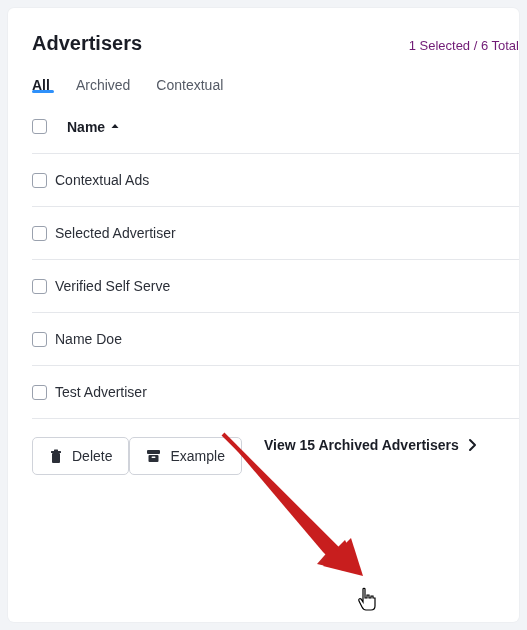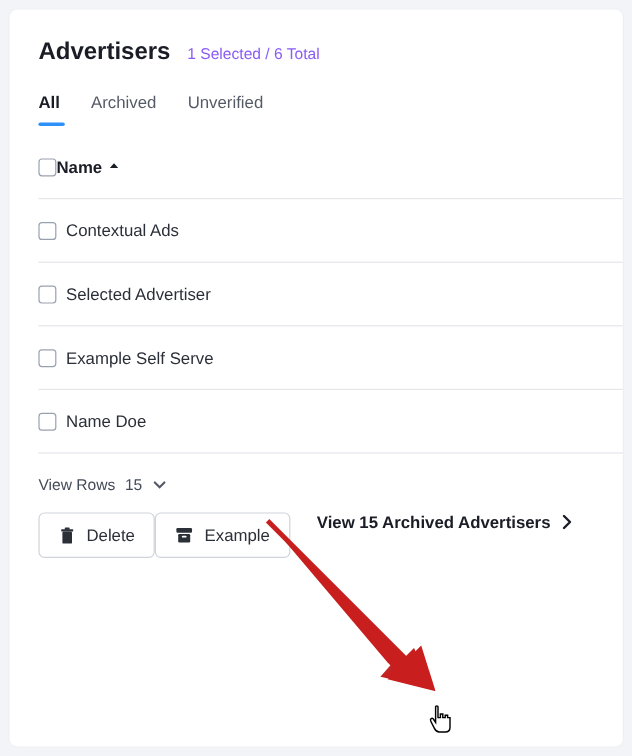--- a/index.html
+++ b/index.html
@@ -17,59 +17,61 @@
       padding: 24px 0 24px 24px;
       height: 100%;
       box-shadow: 0 0 0 1px rgba(0,0,0,0.02);
       position: relative;
     }
     .header-row {
       display: flex;
       align-items: baseline;
       gap: 14px;
       margin-bottom: 22px;
+      justify-content: space-between;
     }
     .title {
       font-size: 20px;
       font-weight: 700;
       color: #1a1d26;
     }
     .sub {
       font-size: 13px;
-      color: #8b5cf6;
+      color: #701a75;
     }
     .tabs {
       display: flex;
       gap: 26px;
       margin-bottom: 0;
     }
     .tab {
       font-size: 14px;
       color: #555b66;
-      padding-bottom: 12px;
+      padding-bottom: 0;
       cursor: pointer;
       position: relative;
     }
     .tab.active {
       color: #1a1d26;
       font-weight: 600;
     }
     .tab.active::after {
       content: "";
       position: absolute;
       bottom: 0;
       left: 0;
       width: 22px;
       height: 3px;
       background: #2e90fa;
       border-radius: 2px;
     }
     .head-row {
       display: flex;
-      align-items: center;
+      align-items: flex-start;
+      gap: 20px;
       padding: 18px 0 18px 0;
       border-bottom: 1px solid #e5e7eb;
       margin-top: 8px;
     }
     .col-name {
       font-size: 14px;
       font-weight: 700;
       color: #1a1d26;
       display: flex;
       align-items: center;
@@ -152,21 +154,21 @@
 <div class="panel">
 
   <div class="header-row">
     <div class="title">Advertisers</div>
     <div class="sub">1 Selected / 6 Total</div>
   </div>
 
   <div class="tabs">
     <div class="tab active">All</div>
     <div class="tab">Archived</div>
-    <div class="tab">Unverified</div>
+    <div class="tab">Contextual</div>
   </div>
 
   <div class="head-row">
     <div class="checkbox"></div>
     <div class="col-name">
       <span>Name</span>
       <span class="icon">
         <svg width="12" height="12" viewBox="0 0 12 12">
             <path d="M6 3l3.5 4h-7z" fill="#1a1d26"></path>
           </svg>
@@ -177,37 +179,32 @@
   <div class="row">
     <div class="checkbox"></div>
     <div class="row-text">Contextual Ads</div>
   </div>
   <div class="row">
     <div class="checkbox"></div>
     <div class="row-text">Selected Advertiser</div>
   </div>
   <div class="row">
     <div class="checkbox"></div>
-    <div class="row-text">Example Self Serve</div>
+    <div class="row-text">Verified Self Serve</div>
   </div>
   <div class="row">
     <div class="checkbox"></div>
     <div class="row-text">Name Doe</div>
   </div>
+  <div class="row">
+    <div class="checkbox"></div>
+    <div class="row-text">Test Advertiser</div>
+  </div>
 
   <div class="footer">
-    <div class="view-rows">
-      <span>View Rows</span>
-      <span>15</span>
-      <span class="icon">
-        <svg width="12" height="12" viewBox="0 0 12 12">
-            <path d="M2 4l4 4 4-4" stroke="#555b66" stroke-width="1.8" fill="none" stroke-linecap="round"></path>
-          </svg>
-      </span>
-    </div>
 
     <div class="btn-row">
       <button class="btn">
         <span class="icon">
           <svg width="14" height="15" viewBox="0 0 14 15">
               <rect x="3" y="4" width="8" height="10" rx="1" fill="#2b2f38"></rect>
               <rect x="2" y="2" width="10" height="2" rx="0.5" fill="#2b2f38"></rect>
               <rect x="5" y="0.5" width="4" height="2" rx="0.5" fill="#2b2f38"></rect>
             </svg>
         </span>

